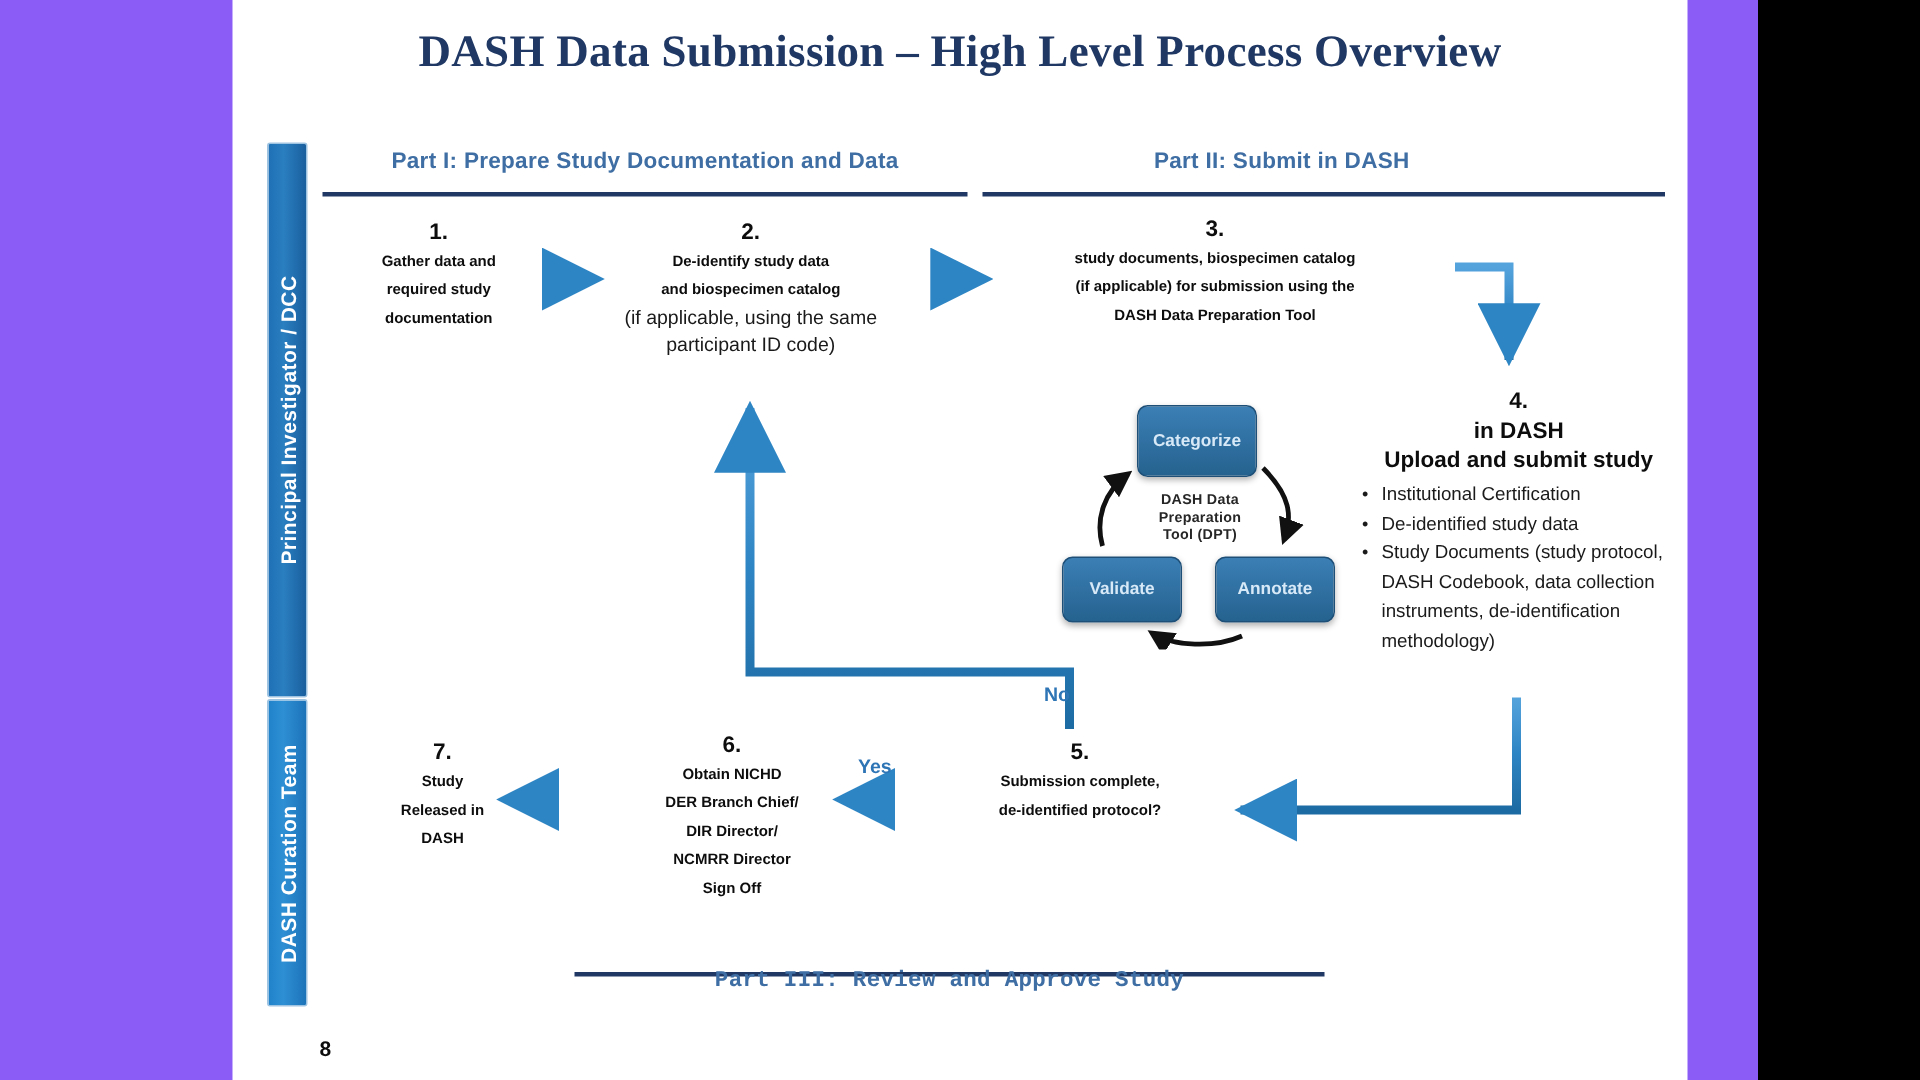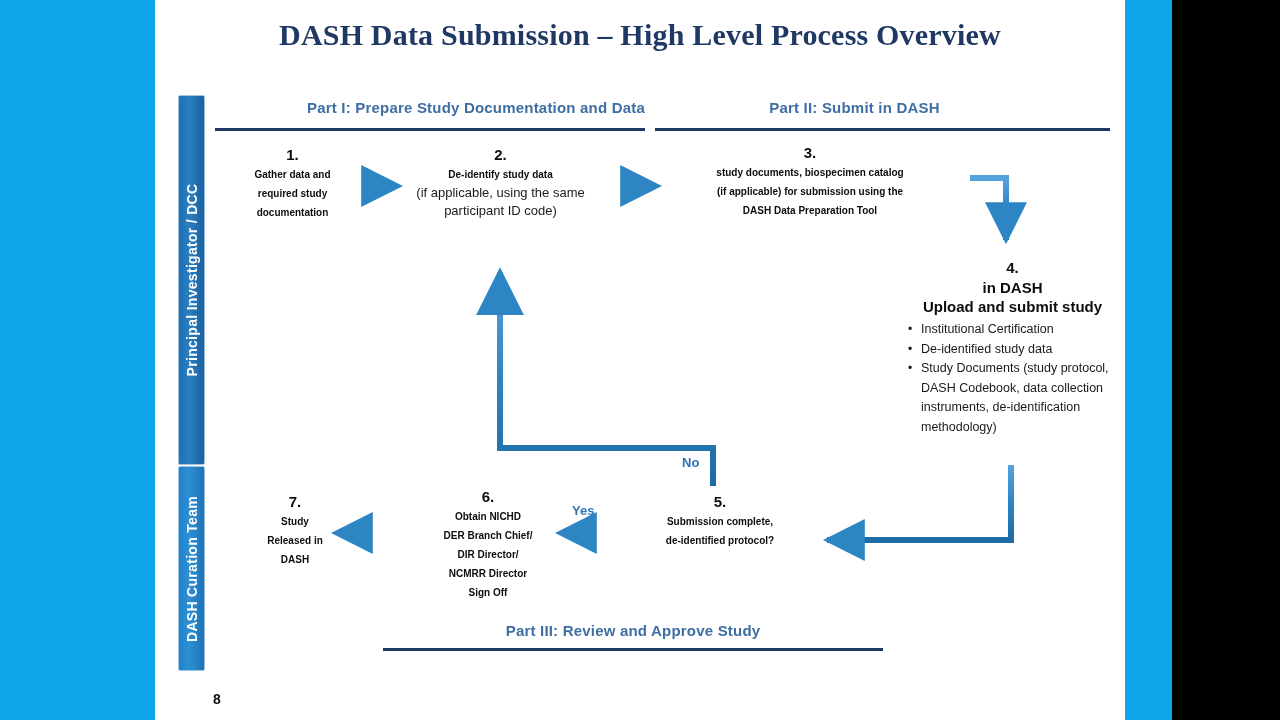--- a/index.html
+++ b/index.html
@@ -2,21 +2,21 @@
 <html><head>
 <meta charset="utf-8">
 <style>
   * { box-sizing: border-box; margin: 0; padding: 0; }
   html, body {
     width: 1280px; height: 720px;
     background: #000;
     font-family: "Liberation Sans", sans-serif;
     overflow: hidden;
   }
-  #stage { position: relative; width: 1172px; height: 720px; background:#0ea5e9; }
+  #stage { position: relative; width: 1172px; height: 720px; background:#8b5cf6; }
 
   
   #slide {
     position: absolute;
     left: 155px; top: 0; width: 970px; height: 720px;
     background: #ffffff;
     overflow: hidden;
   }
 
   
@@ -66,26 +66,26 @@
     color: #3e6ea3;
     font-weight: bold;
     font-size: 15px;
     letter-spacing: .2px;
   }
   .rule {
     position: absolute;
     height: 3px;
     background: #1f3864;
   }
-  #part1-head { left: 60px; top: 99px; width: 430px; text-align: right; }
+  #part1-head { left: 60px; top: 99px; width: 430px; }
   #part1-rule { left: 60px; top: 128px; width: 430px; }
   #part2-head { left: 472px; top: 99px; width: 455px; }
   #part2-rule { left: 500px; top: 128px; width: 455px; }
   #part3-rule { left: 228px; top: 648px; width: 500px; }
-  #part3-head { left: 228px; top: 622px; width: 500px; }
+  #part3-head { left: 228px; top: 645px; width: 500px; font-family: Liberation Mono, monospace; }
 
   
   .step { position: absolute; text-align: center; color: #0d0d0d; }
   .step .num { font-weight: bold; font-size: 15px; line-height: 20px; }
   .step .main { font-weight: bold; font-size: 10px; line-height: 19px; }
   .step .sub  { font-weight: normal; font-size: 13px; line-height: 18px; color:#1a1a1a; }
 
   #step1 { left: 55px;  top: 145px; width: 165px; }
   #step2 { left: 238px; top: 145px; width: 215px; }
   #step3 { left: 495px; top: 143px; width: 320px; }
@@ -140,21 +140,21 @@
   }
   #dpt-arcs { position:absolute; left:0; top:0; width:200px; height:165px; }
 
   
   .branch-label {
     position: absolute;
     color: #2e75b6;
     font-weight: bold;
     font-size: 13px;
   }
-  #label-no  { left: 515px; top: 455px; padding-left: 12px; }
+  #label-no  { left: 529px; top: 455px; padding-left: 12px; }
   #label-yes { left: 417px; top: 503px; }
 
   
   #page-num {
     position: absolute;
     left: 58px; top: 691px;
     font-weight: bold; font-size: 14px; color: #0d0d0d;
   }
 </style>
 </head>
@@ -222,20 +222,21 @@
         <div>Gather data and</div>
         <div>required study</div>
         <div>documentation</div>
       </div>
     </div>
 
     <div class="step" id="step2">
       <div class="num">2.</div>
       <div class="main">
         <div>De-identify study data</div>
+        <div>and biospecimen catalog</div>
       </div>
       <div class="sub">
         <div>(if applicable, using the same</div>
         <div>participant ID code)</div>
       </div>
     </div>
 
     <div class="step" id="step3">
       <div class="num">3.</div>
       <div class="main">
@@ -282,17 +283,37 @@
       <div class="main">
         <div>Study</div>
         <div>Released in</div>
         <div>DASH</div>
       </div>
     </div>
 
     <div class="branch-label" id="label-no">No</div>
     <div class="branch-label" id="label-yes">Yes</div>
 
+    <div id="dpt">
+      <svg id="dpt-arcs" viewBox="0 0 200 165">
+        <defs>
+          <marker id="dptArrow" viewBox="0 0 10 10" refX="8" refY="5" markerWidth="5.5" markerHeight="5.5" orient="auto">
+            <path d="M0,0 L10,5 L0,10 z" fill="#111111"></path>
+          </marker>
+        </defs>
+        <path d="M142,44 C160,62 162,76 156,92" fill="none" stroke="#111111" stroke-width="3.2" marker-end="url(#dptArrow)"></path>
+        <path d="M128,156 C110,164 82,163 68,154" fill="none" stroke="#111111" stroke-width="3.2" marker-end="url(#dptArrow)"></path>
+        <path d="M35,96 C30,78 36,60 52,48" fill="none" stroke="#111111" stroke-width="3.2" marker-end="url(#dptArrow)"></path>
+      </svg>
+      <div class="dpt-box" id="dpt-categorize">Categorize</div>
+      <div class="dpt-box" id="dpt-annotate">Annotate</div>
+      <div class="dpt-box" id="dpt-validate">Validate</div>
+      <div class="dpt-center">
+        <div>DASH Data</div>
+        <div>Preparation</div>
+        <div>Tool (DPT)</div>
+      </div>
+    </div>
 
     <div id="page-num">8</div>
 
   </div>
 </div>
 
 </body></html>

